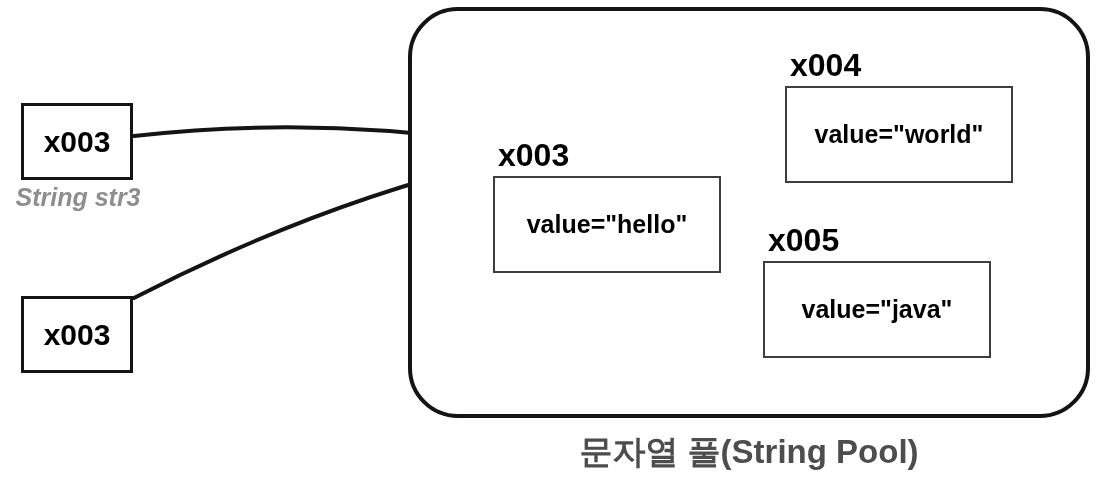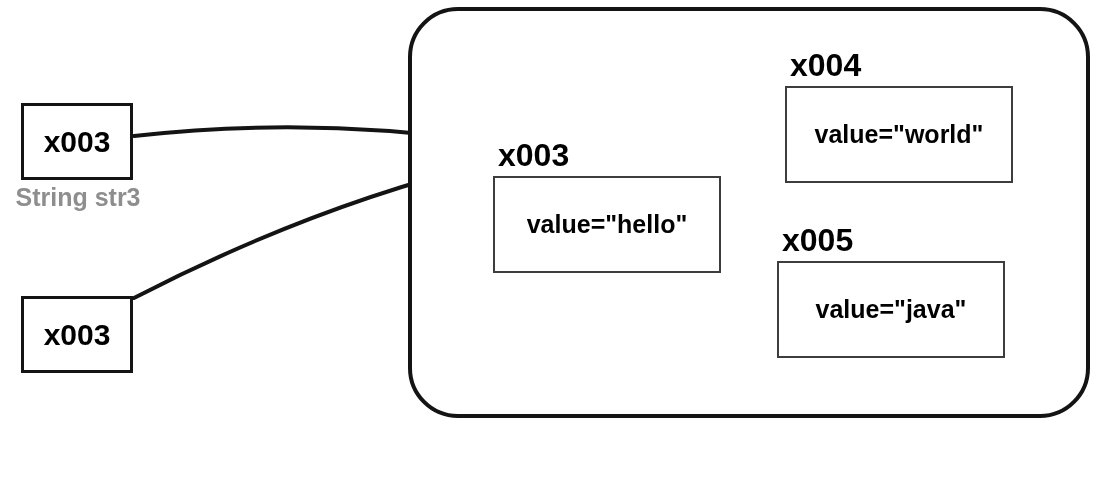--- a/index.html
+++ b/index.html
@@ -35,37 +35,38 @@
   .ref-box.ref-1 { left: 21px; top: 103px; }
   .ref-box.ref-2 { left: 21px; top: 296px; }
   .ref-label {
     position: absolute;
     left: 0px;
     width: 156px;
     text-align: center;
     font-size: 25px;
     color: #8e8e8e;
     white-space: nowrap;
+    font-style: italic;
   }
   .ref-label.label-1 { top: 183px; }
   .ref-label.label-2 { top: 376px; }
   
   .pool {
     position: absolute;
     left: 408px; top: 7px;
     width: 682px; height: 411px;
     border: 4px solid #141414;
     border-radius: 50px;
     box-sizing: border-box;
     background: #ffffff;
   }
   .pool-entry { position: absolute; }
   .pool-entry.entry-1 { left: 81px;  top: 128px; }
   .pool-entry.entry-2 { left: 373px; top: 38px; }
-  .pool-entry.entry-3 { left: 365px; top: 213px; }
+  .pool-entry.entry-3 { left: 351px; top: 213px; }
   .entry-address {
     font-size: 32px;
     line-height: 32px;
     color: #000000;
     margin: 0 0 5px 5px;
     white-space: nowrap;
   }
   .entry-value-box {
     width: 228px;
     height: 97px;
@@ -133,14 +134,15 @@
 
     <div class="pool-entry entry-3">
       <div class="entry-address">x005</div>
       <div class="entry-value-box">
         <span>value="java"</span>
       </div>
     </div>
 
   </div>
 
+  <div class="pool-caption">문자열 풀(String Pool)</div>
 
 </div>
 
 </body></html>

